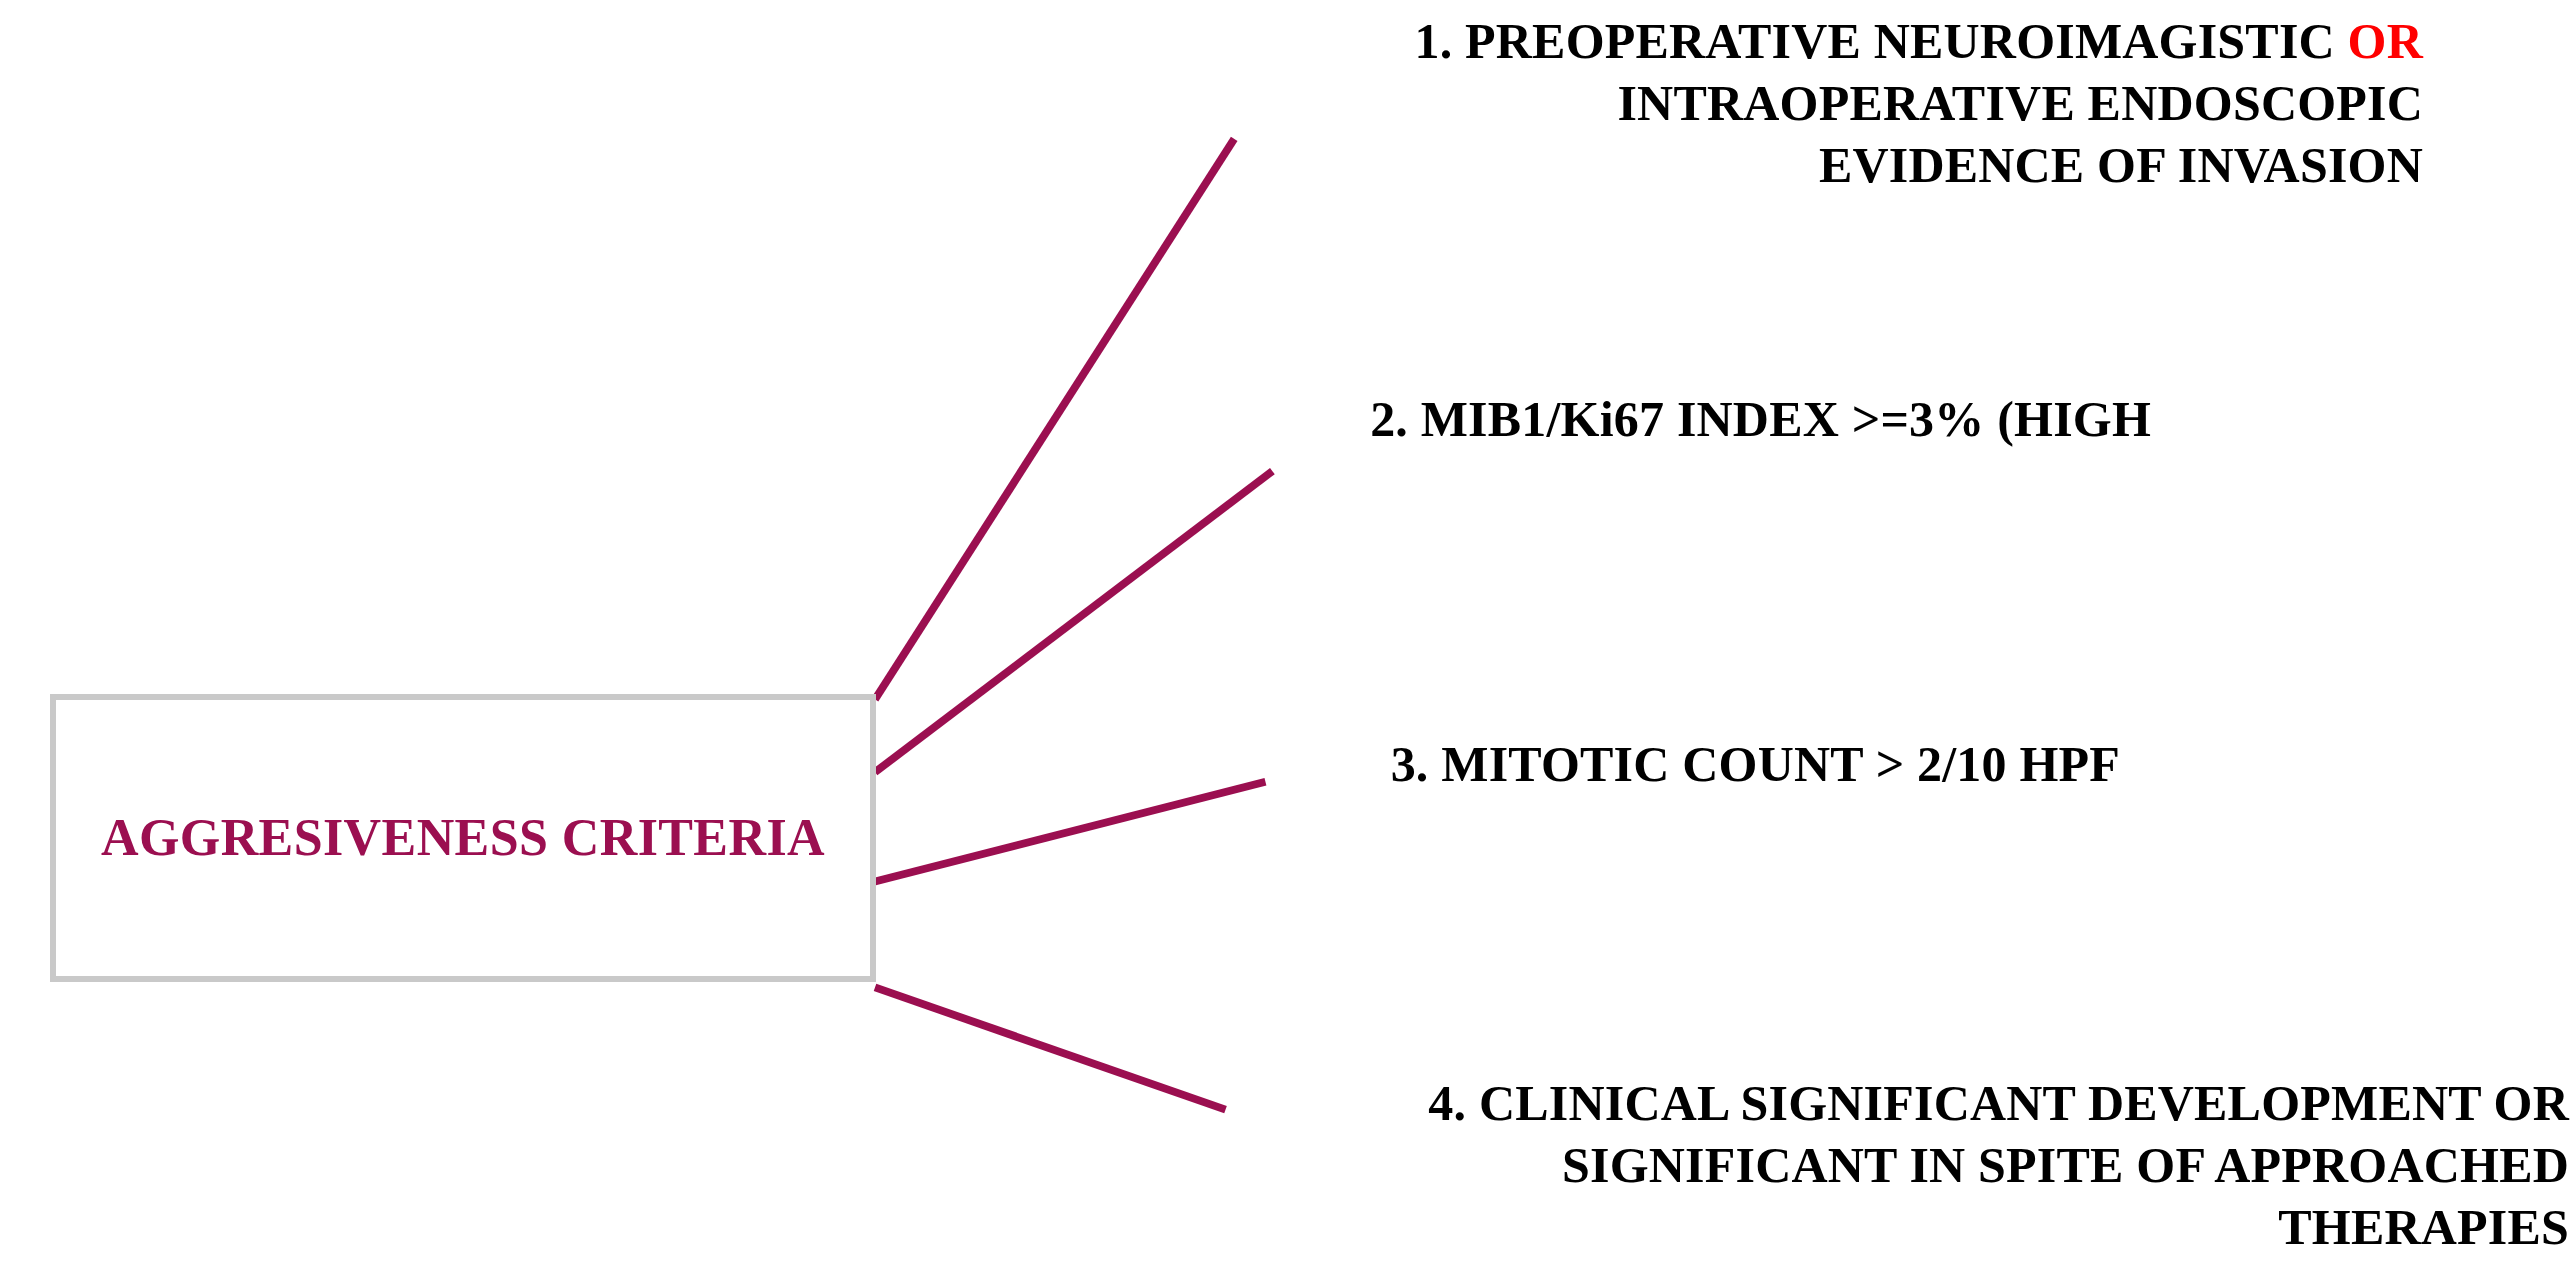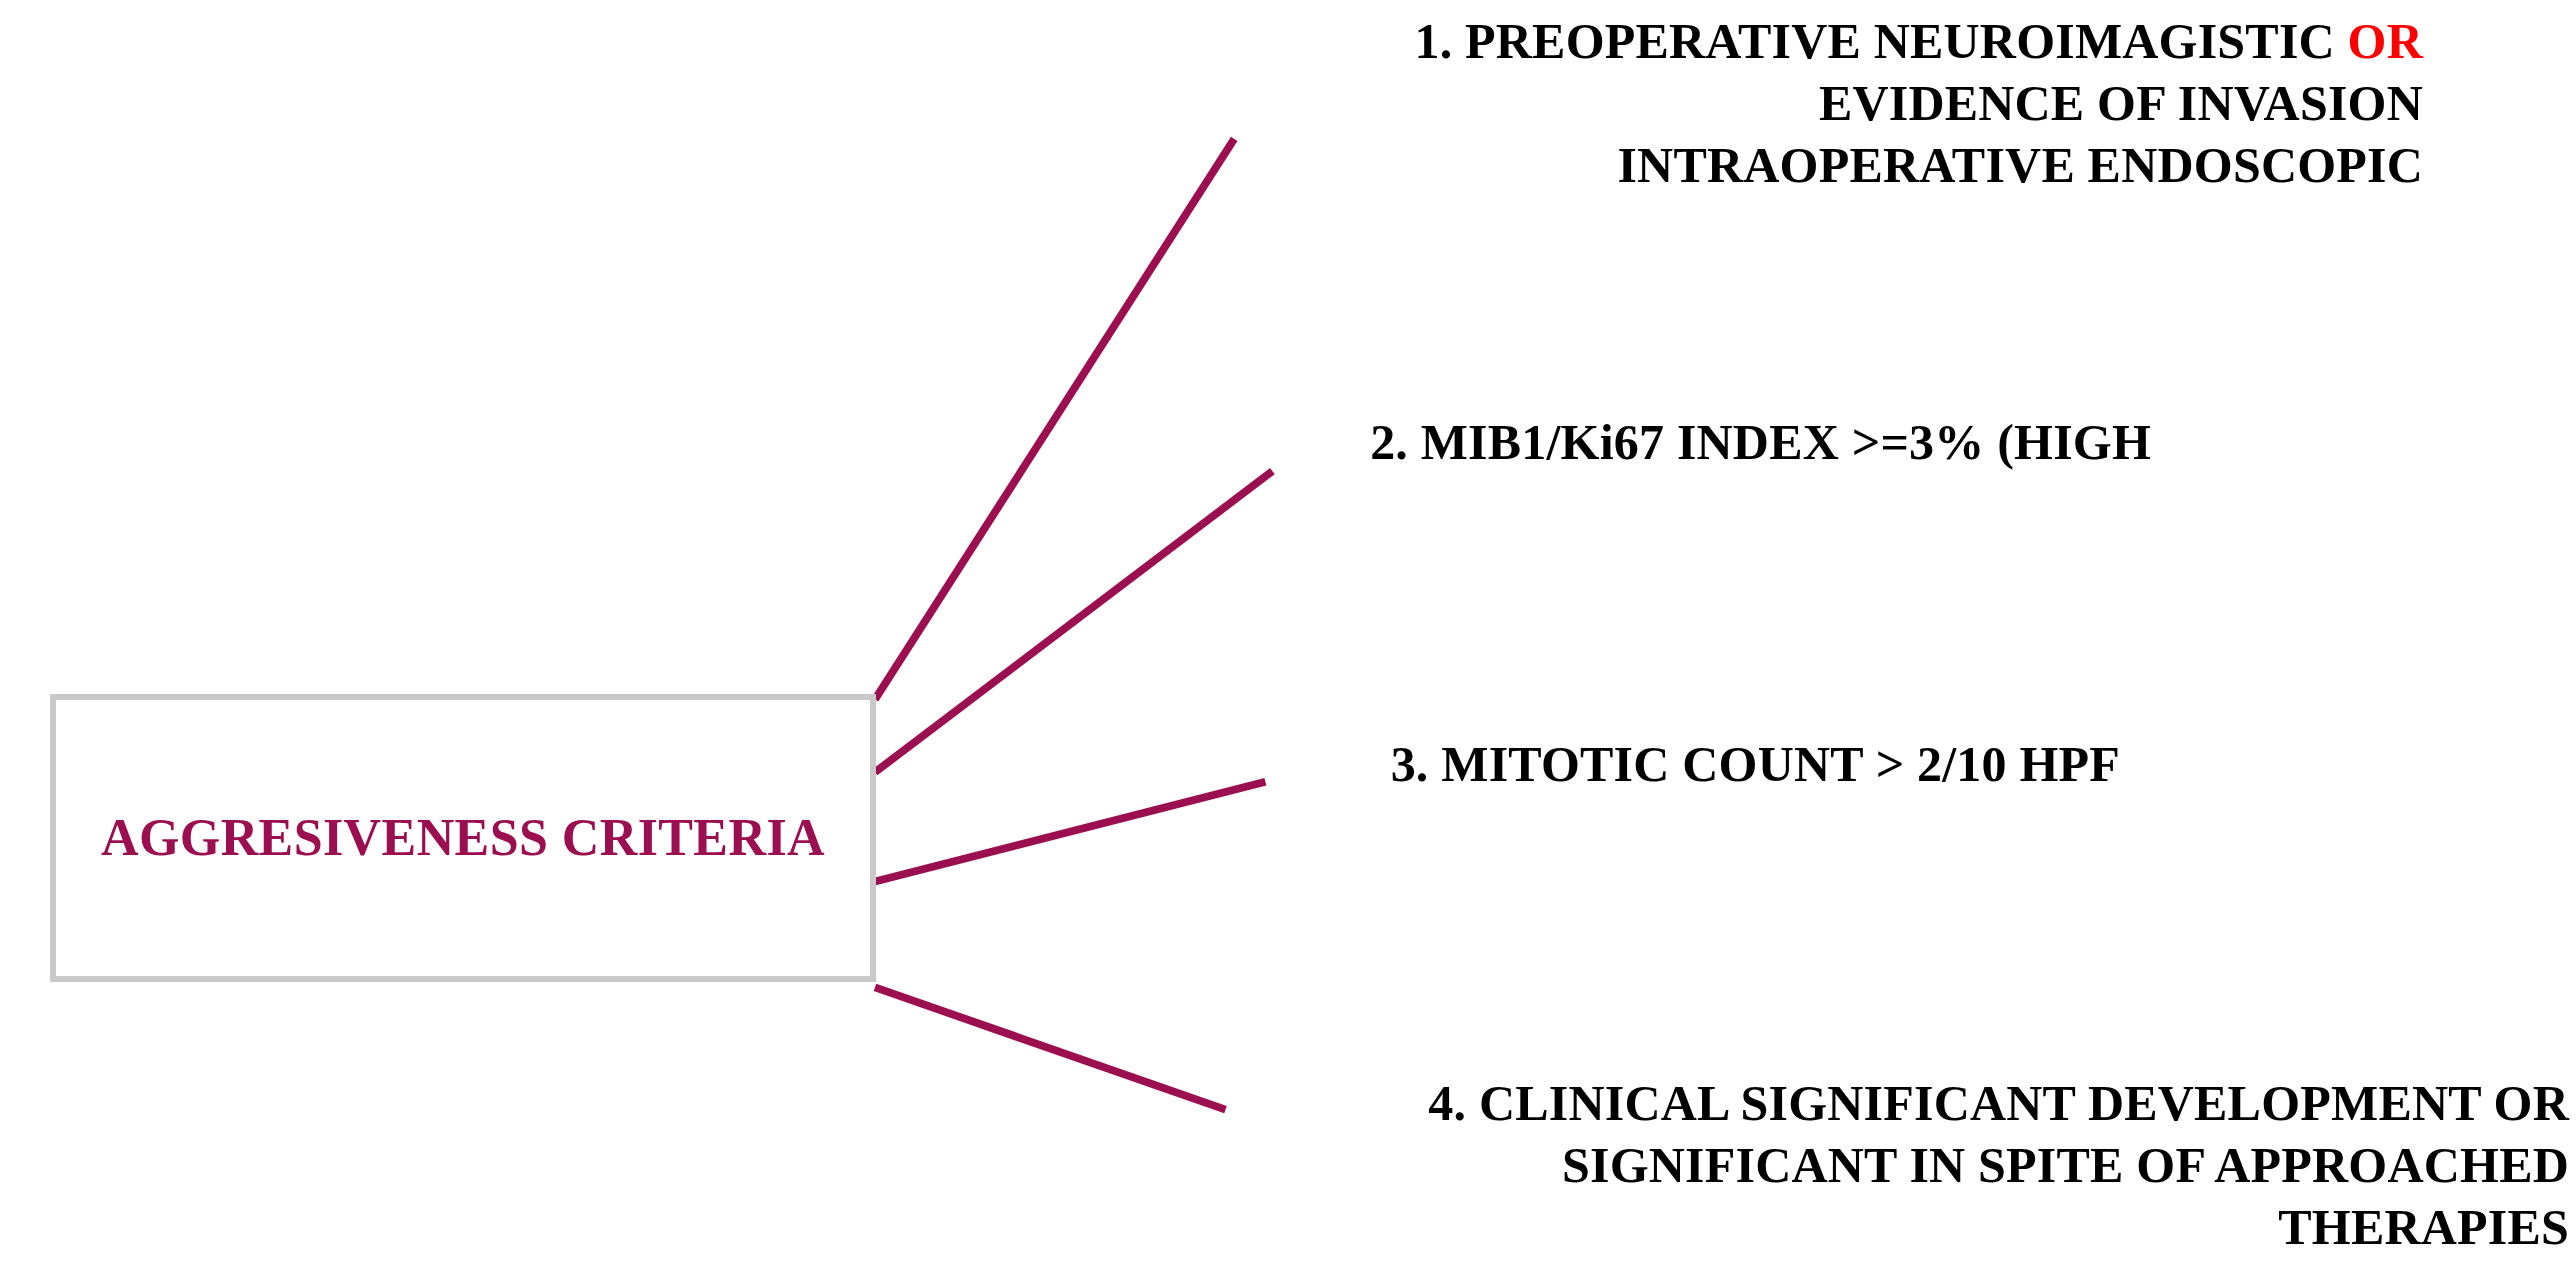--- a/index.html
+++ b/index.html
@@ -69,21 +69,21 @@
     white-space: nowrap;
   }
   .criterion .tline {
     display: block;
   }
   .or-red {
     color: #ff0000;
   }
 
   #criterion-1 { left: 1243px; top: 10.4px;   width: 1180px; }
-  #criterion-2 { left: 1257px; top: 411px;  width: 894px; }
+  #criterion-2 { left: 1257px; top: 388px;  width: 894px; }
   #criterion-3 { left: 1269px; top: 733px;  width: 851px;  }
   #criterion-4 { left: 1260px; top: 1072px; width: 1309px; }
 </style>
 </head>
 <body>
 
 <div id="canvas">
 
   <svg id="connectors" viewBox="0 0 2968 1473" xmlns="http://www.w3.org/2000/svg">
     <line x1="1008" y1="806" x2="1422" y2="160" stroke="#9b0f50" stroke-width="9" stroke-linecap="butt"></line>
@@ -93,22 +93,22 @@
   </svg>
 
   <div id="central-box">
     <div class="box-text">
       <span class="line1">AGGRESIVENESS CRITERIA</span>
     </div>
   </div>
 
   <div class="criterion" id="criterion-1">
     <span class="tline"><span>1. PREOPERATIVE NEUROIMAGISTIC </span><span class="or-red">OR</span></span>
+    <span class="tline">INTRAOPERATIVE ENDOSCOPIC</span>
     <span class="tline">EVIDENCE OF INVASION</span>
-    <span class="tline">INTRAOPERATIVE ENDOSCOPIC</span>
   </div>
 
   <div class="criterion" id="criterion-2">
     <span class="tline">2. MIB1/Ki67 INDEX &gt;=3% (HIGH</span>
   </div>
 
   <div class="criterion" id="criterion-3">
     <span class="tline">3. MITOTIC COUNT &gt; 2/10 HPF</span>
   </div>
 

